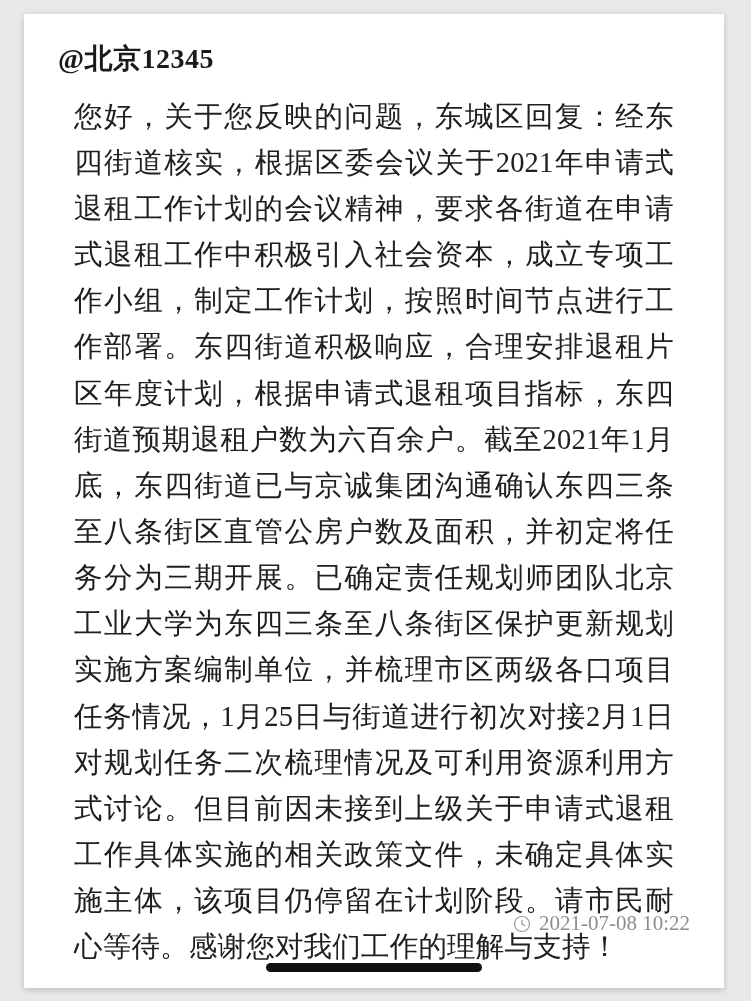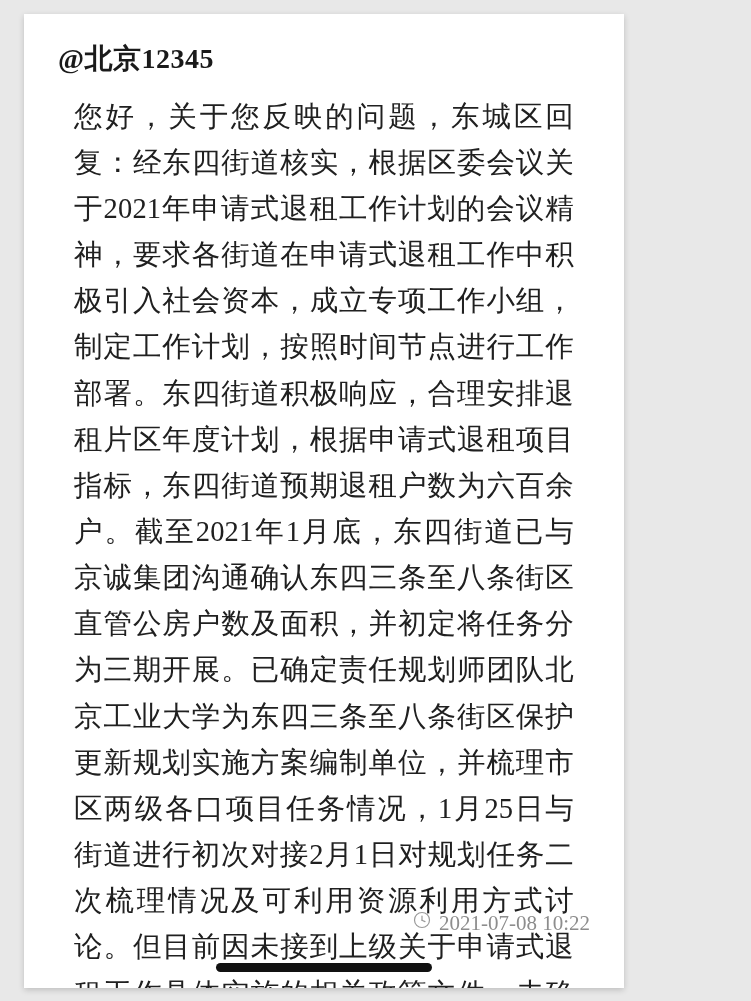--- a/index.html
+++ b/index.html
@@ -16,21 +16,21 @@
   .page {
     position: relative;
     width: 751px;
     height: 1001px;
     background: #e8e8e8;
   }
   .card {
     position: absolute;
     left: 24px;
     top: 14px;
-    width: 600px;
+    width: 700px;
     height: 974px;
     background: #ffffff;
     box-shadow: 0 2px 6px rgba(0,0,0,0.18);
     box-sizing: border-box;
     overflow: hidden;
   }
   .card-inner {
     padding: 28px 34px 0 34px;
   }
   .account-name {
@@ -51,20 +51,21 @@
     text-justify: inter-ideograph;
     letter-spacing: 0.2px;
     margin: 16px;
     word-break: break-all;
   }
   .footer {
     position: absolute;
     right: 34px;
     bottom: 52px;
     display: flex;
+    align-items: center;
     gap: 8px;
     color: #8d8d8d;
     font-size: 21px;
     font-family: "Liberation Serif", "DejaVu Serif", serif;
   }
   .clock-icon {
     width: 18px;
     height: 18px;
     display: inline-block;
     position: relative;

